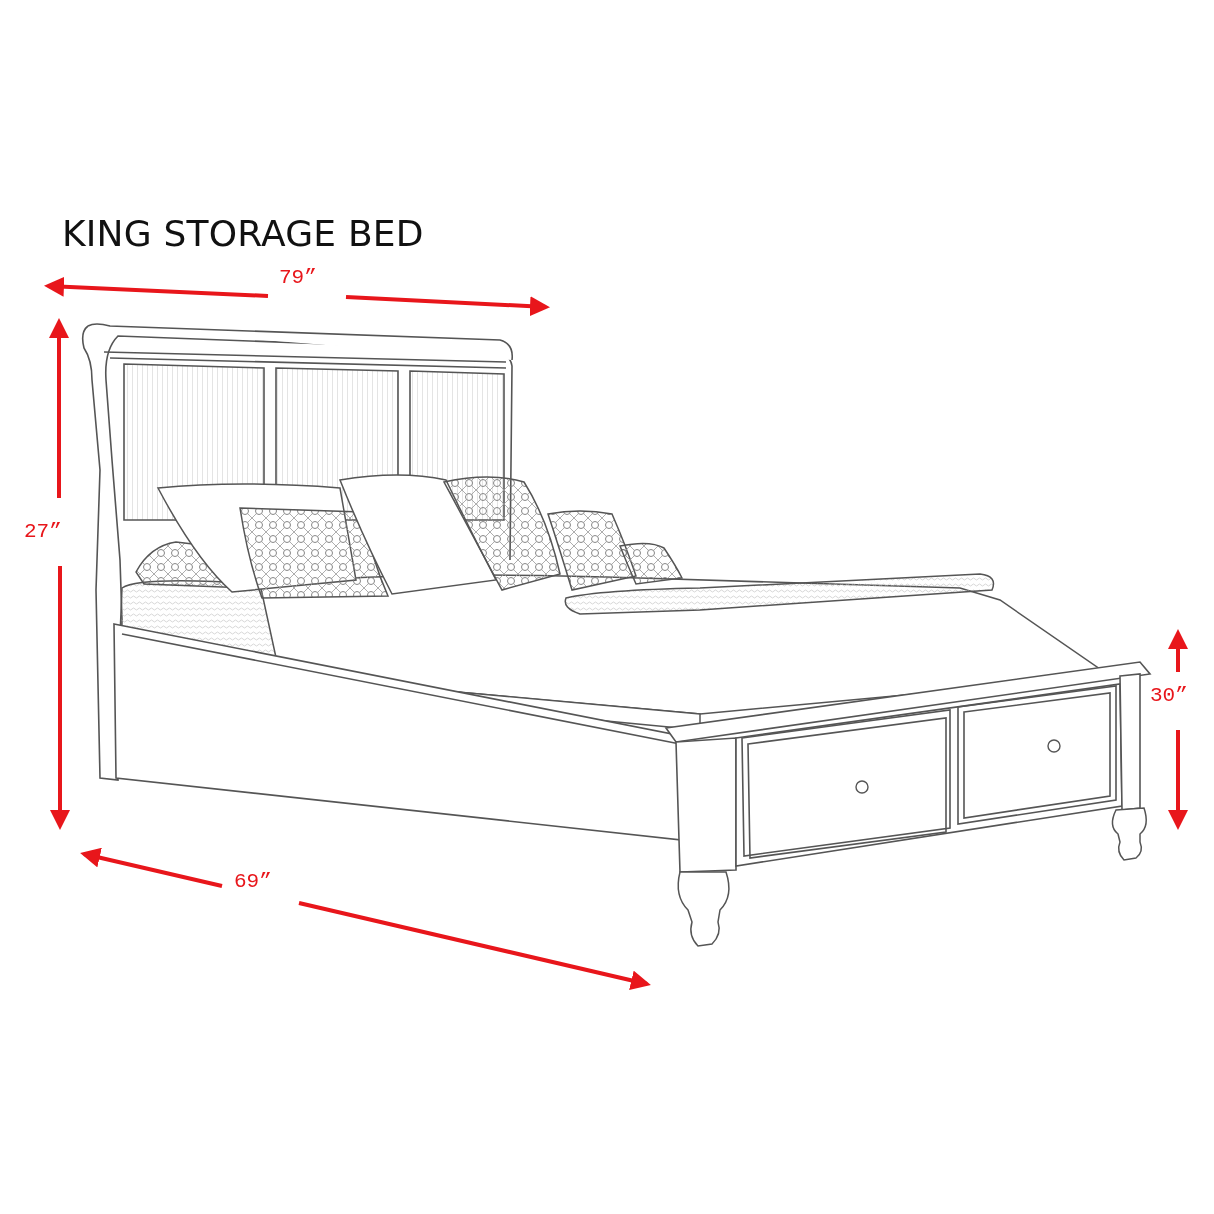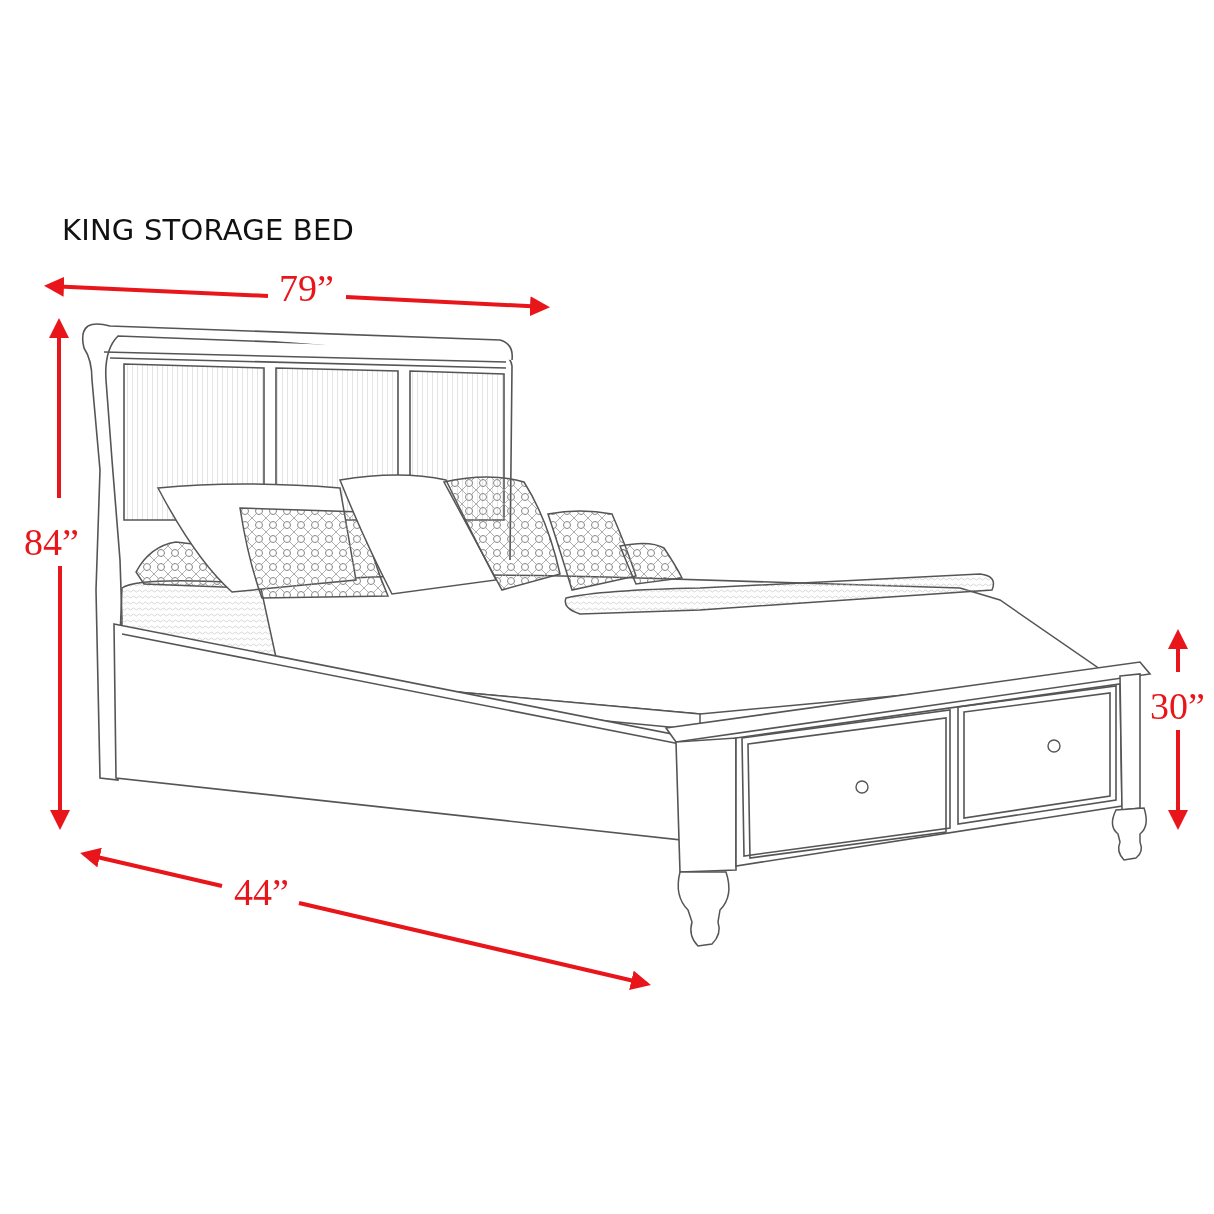--- a/index.html
+++ b/index.html
@@ -1,20 +1,20 @@
 <!DOCTYPE html>
 <html><head>
 <meta charset="utf-8">
 <style>
   html, body { margin: 0; padding: 0; background: #ffffff; }
   body { width: 1214px; height: 1214px; position: relative; overflow: hidden;
          font-family: "Liberation Sans", "DejaVu Sans", sans-serif; }
-  .title { position: absolute; left: 62px; top: 213px; font-size: 29px; color: #111111;
+  .title { position: absolute; left: 62px; top: 213px; font-size: 36px; color: #111111;
            letter-spacing: 0.2px; font-family: "DejaVu Sans", sans-serif; font-weight: normal; }
-  .dim-label { position: absolute; font-size: 38px; color: #e8161b; font-family: Liberation Serif, serif; }
+  .dim-label { position: absolute; font-size: 21px; color: #e8161b; font-family: Liberation Mono, monospace; }
   svg.art { position: absolute; left: 0; top: 0; }
 </style>
 </head>
 <body>
 
 <div class="title">KING STORAGE BED</div>
 
 <svg class="art" width="1214" height="1214" viewBox="0 0 1214 1214">
   <defs>
     <marker id="ah" viewBox="0 0 10 10" refX="8" refY="5" markerWidth="5" markerHeight="5" orient="auto-start-reverse">
@@ -111,15 +111,15 @@
     <circle cx="1054" cy="746" r="6" fill="#fff" stroke="#555" stroke-width="1.4"></circle>
   </g>
 
   <g stroke="#555" stroke-width="1.5" fill="#fff">
     <path d="M680 872 L726 872 Q734 896 720 910 L718 922 Q722 934 712 944 L698 946 Q688 936 692 922 L688 910 Q674 896 680 872 Z"></path>
     <path d="M1116 810 L1144 808 Q1150 826 1140 834 L1140 842 Q1144 852 1136 858 L1124 860 Q1116 852 1120 842 L1118 834 Q1108 826 1116 810 Z"></path>
   </g>
 </svg>
 
 <div class="dim-label" style="left:279px; top:266px;">79”</div>
-<div class="dim-label" style="left:24px; top:520px;">84”</div>
+<div class="dim-label" style="left:24px; top:520px;">27”</div>
 <div class="dim-label" style="left:1150px; top:684px;">30”</div>
-<div class="dim-label" style="left:234px; top:870px;">44”</div>
+<div class="dim-label" style="left:234px; top:870px;">69”</div>
 
 </body></html>

